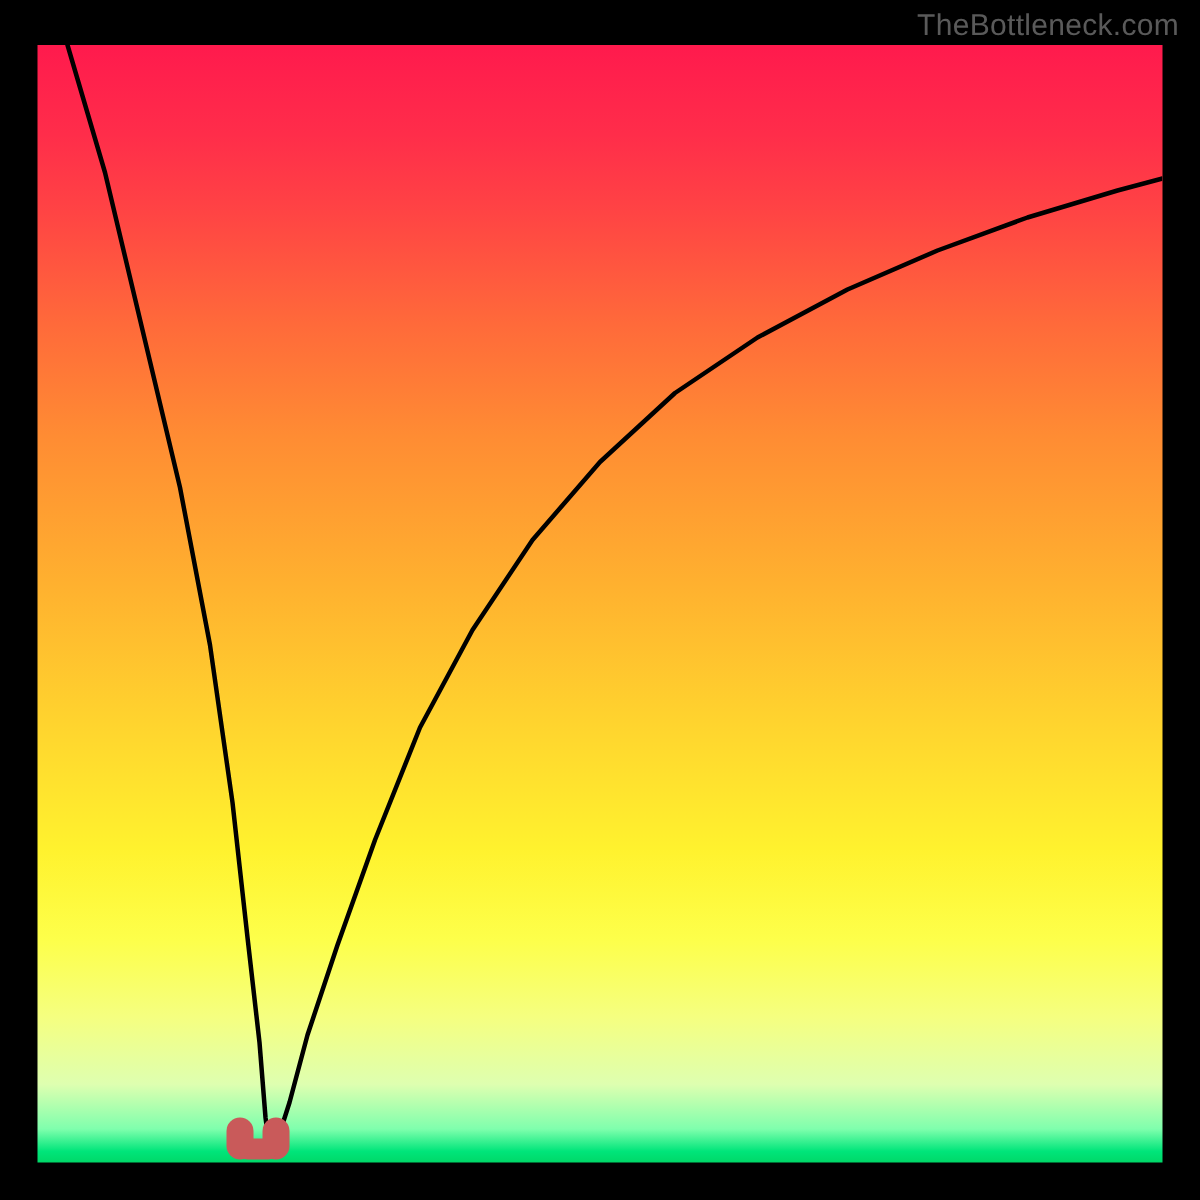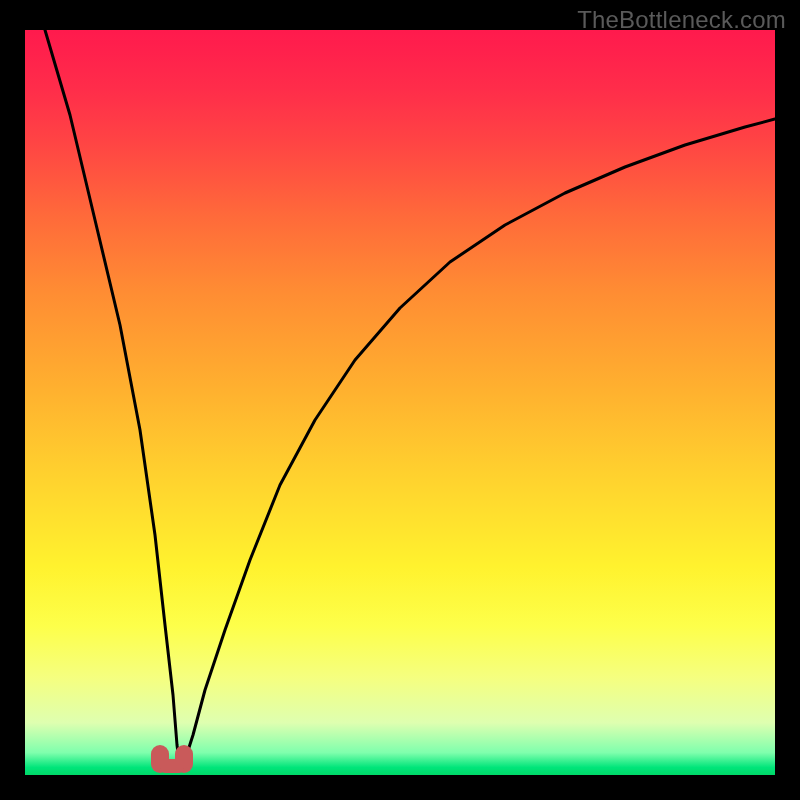--- a/index.html
+++ b/index.html
@@ -15,21 +15,21 @@
     position: relative;
     width: 800px;
     height: 800px;
     background: #000;
   }
   .watermark {
     position: absolute;
     top: 6px;
     right: 14px;
     color: #5a5a5a;
-    font-size: 24px;
+    font-size: 20px;
     font-weight: 400;
     letter-spacing: 0.2px;
     z-index: 10;
   }
   .plot-area {
     position: absolute;
     left: 25px;
     top: 30px;
     width: 750px;
     height: 745px;

